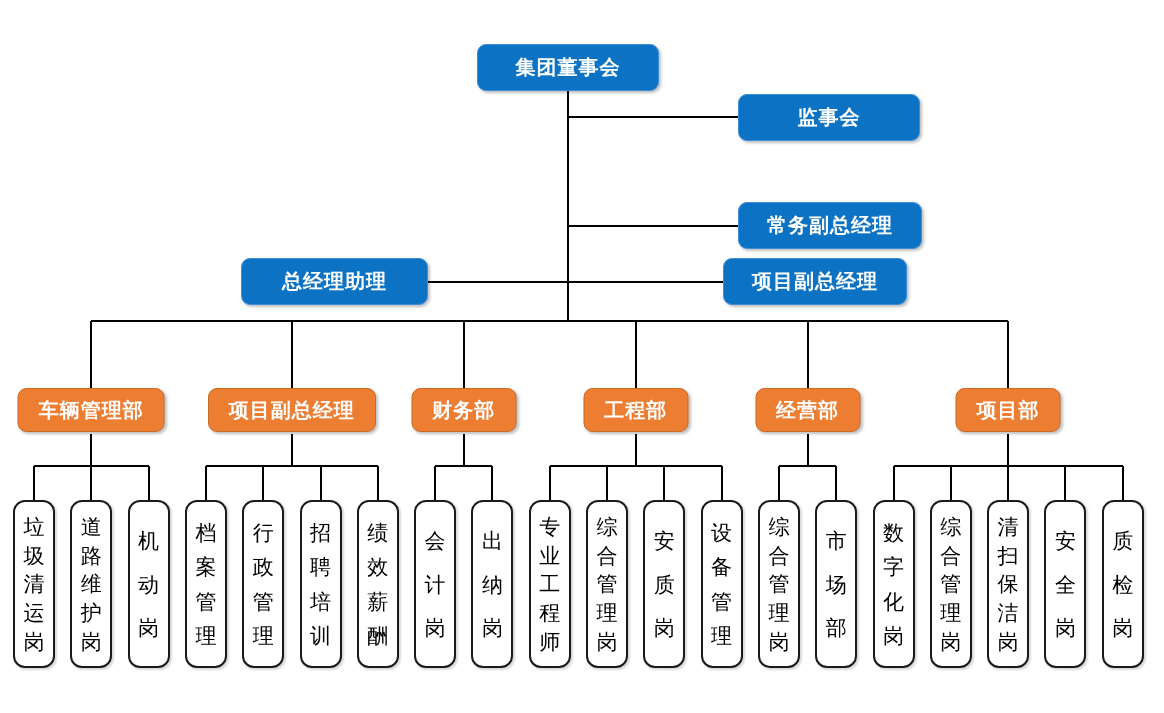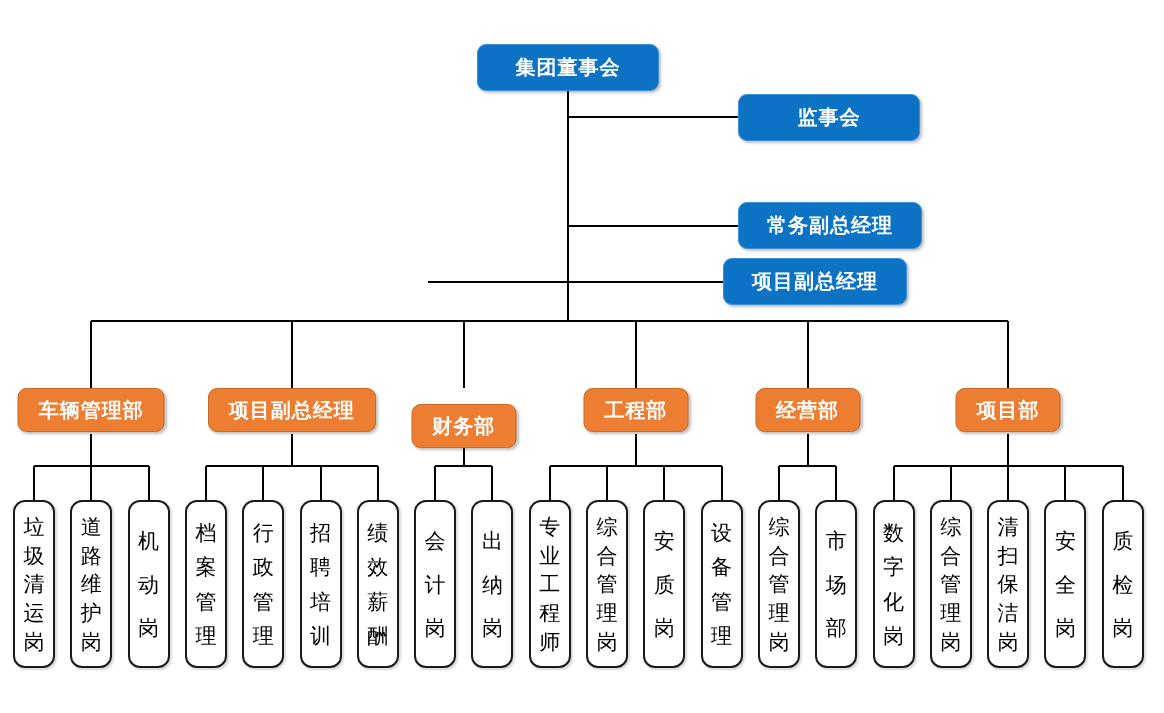--- a/index.html
+++ b/index.html
@@ -113,20 +113,21 @@
       <div class="line" style="left: 91.3px; top: 320px; width: 916.8px; height: 2px;"></div>
     </div>
 
   <div class="node blue" style="left:477px; top:44px; width:182px; height:47px">集团董事会</div>
 
   <div class="node blue" style="left:738px; top:94px; width:182px; height:47px">监事会</div>
 
 
   <div class="node blue" style="left:738px; top:202px; width:184px; height:47px">常务副总经理</div>
 
+  <div class="node blue" style="left:241px; top:258px; width:187px; height:47px">总经理助理</div>
 
   <div class="node blue" style="left:723px; top:258px; width:184px; height:47px">项目副总经理</div>
 
   <div id="generated">
       <div class="node orange" style="left: 91.3px; top: 388px;">车辆管理部</div>
       <div class="leaf" style="left: 13px; top: 500px;">
         <span>垃</span>
         <span>圾</span>
         <span>清</span>
         <span>运</span>
@@ -162,21 +163,21 @@
         <span>聘</span>
         <span>培</span>
         <span>训</span>
       </div>
       <div class="leaf" style="left: 356.8px; top: 500px;">
         <span>绩</span>
         <span>效</span>
         <span>薪</span>
         <span>酬</span>
       </div>
-      <div class="node orange" style="left: 463.75px; top: 388px; margin-top: 16px;">财务部</div>
+      <div class="node orange" style="left: 463.75px; top: 388px;">财务部</div>
       <div class="leaf" style="left: 414.1px; top: 500px;">
         <span>会</span>
         <span>计</span>
         <span>岗</span>
       </div>
       <div class="leaf" style="left: 471.4px; top: 500px;">
         <span>出</span>
         <span>纳</span>
         <span>岗</span>
       </div>

